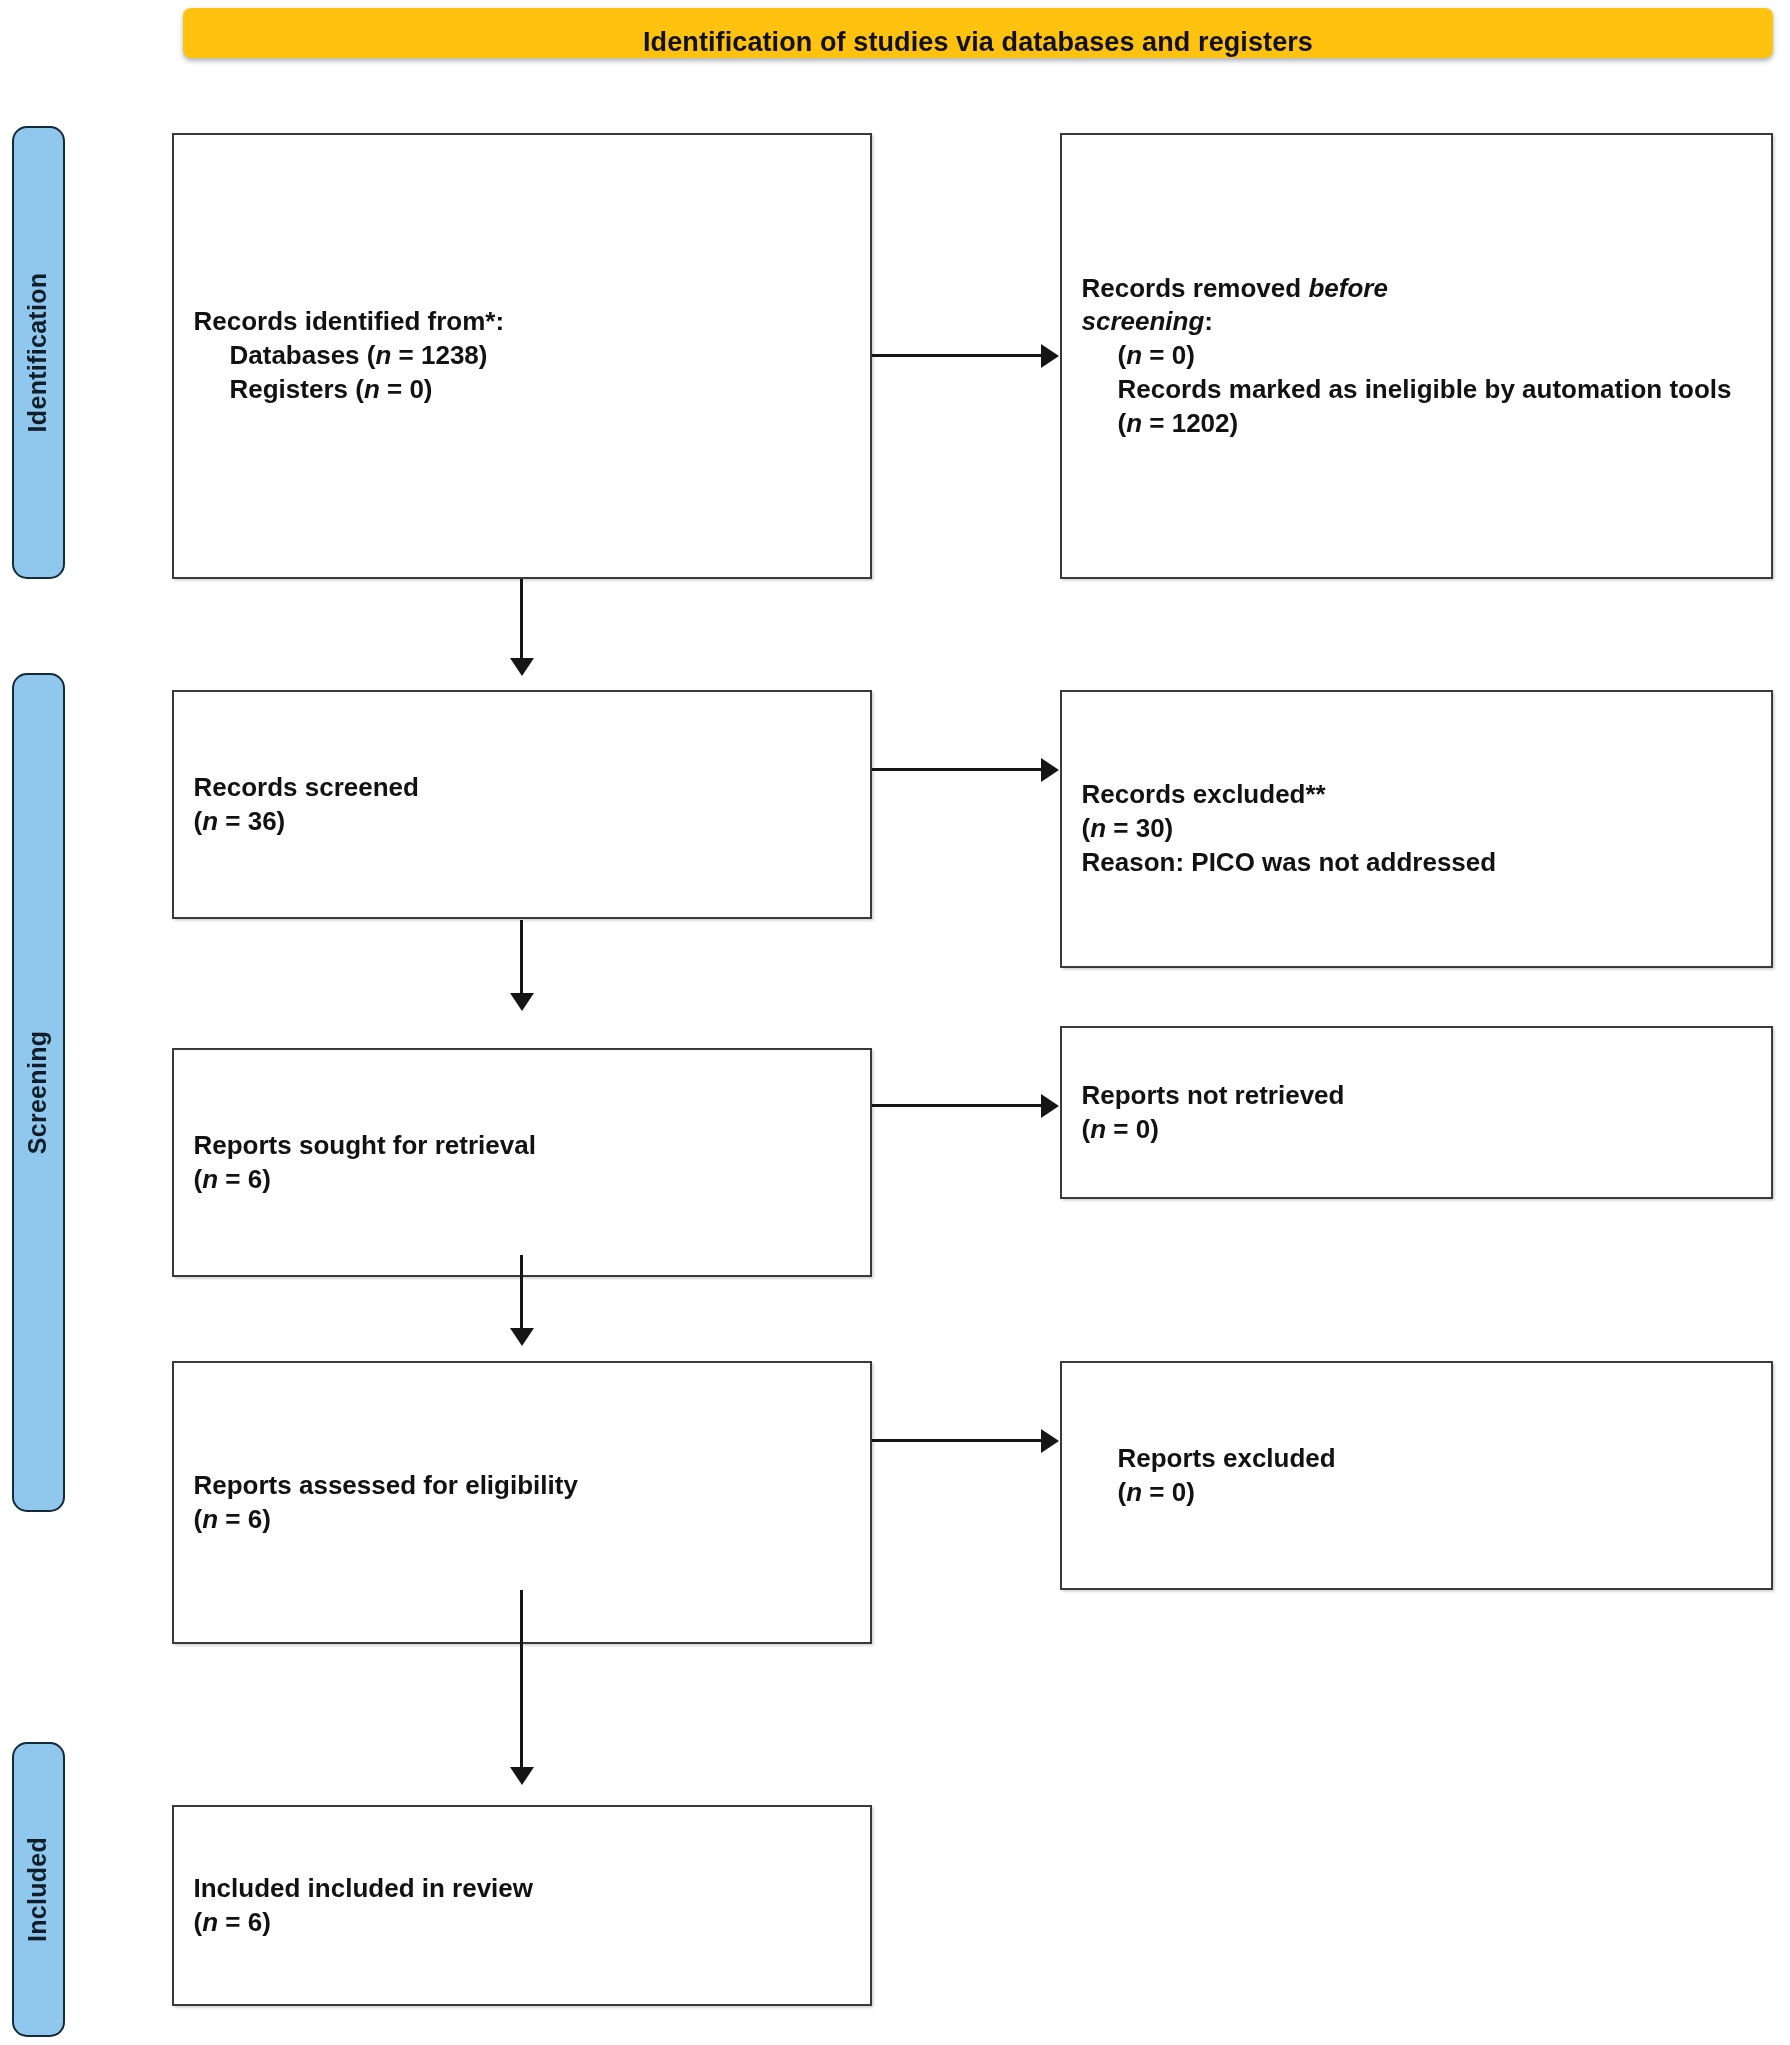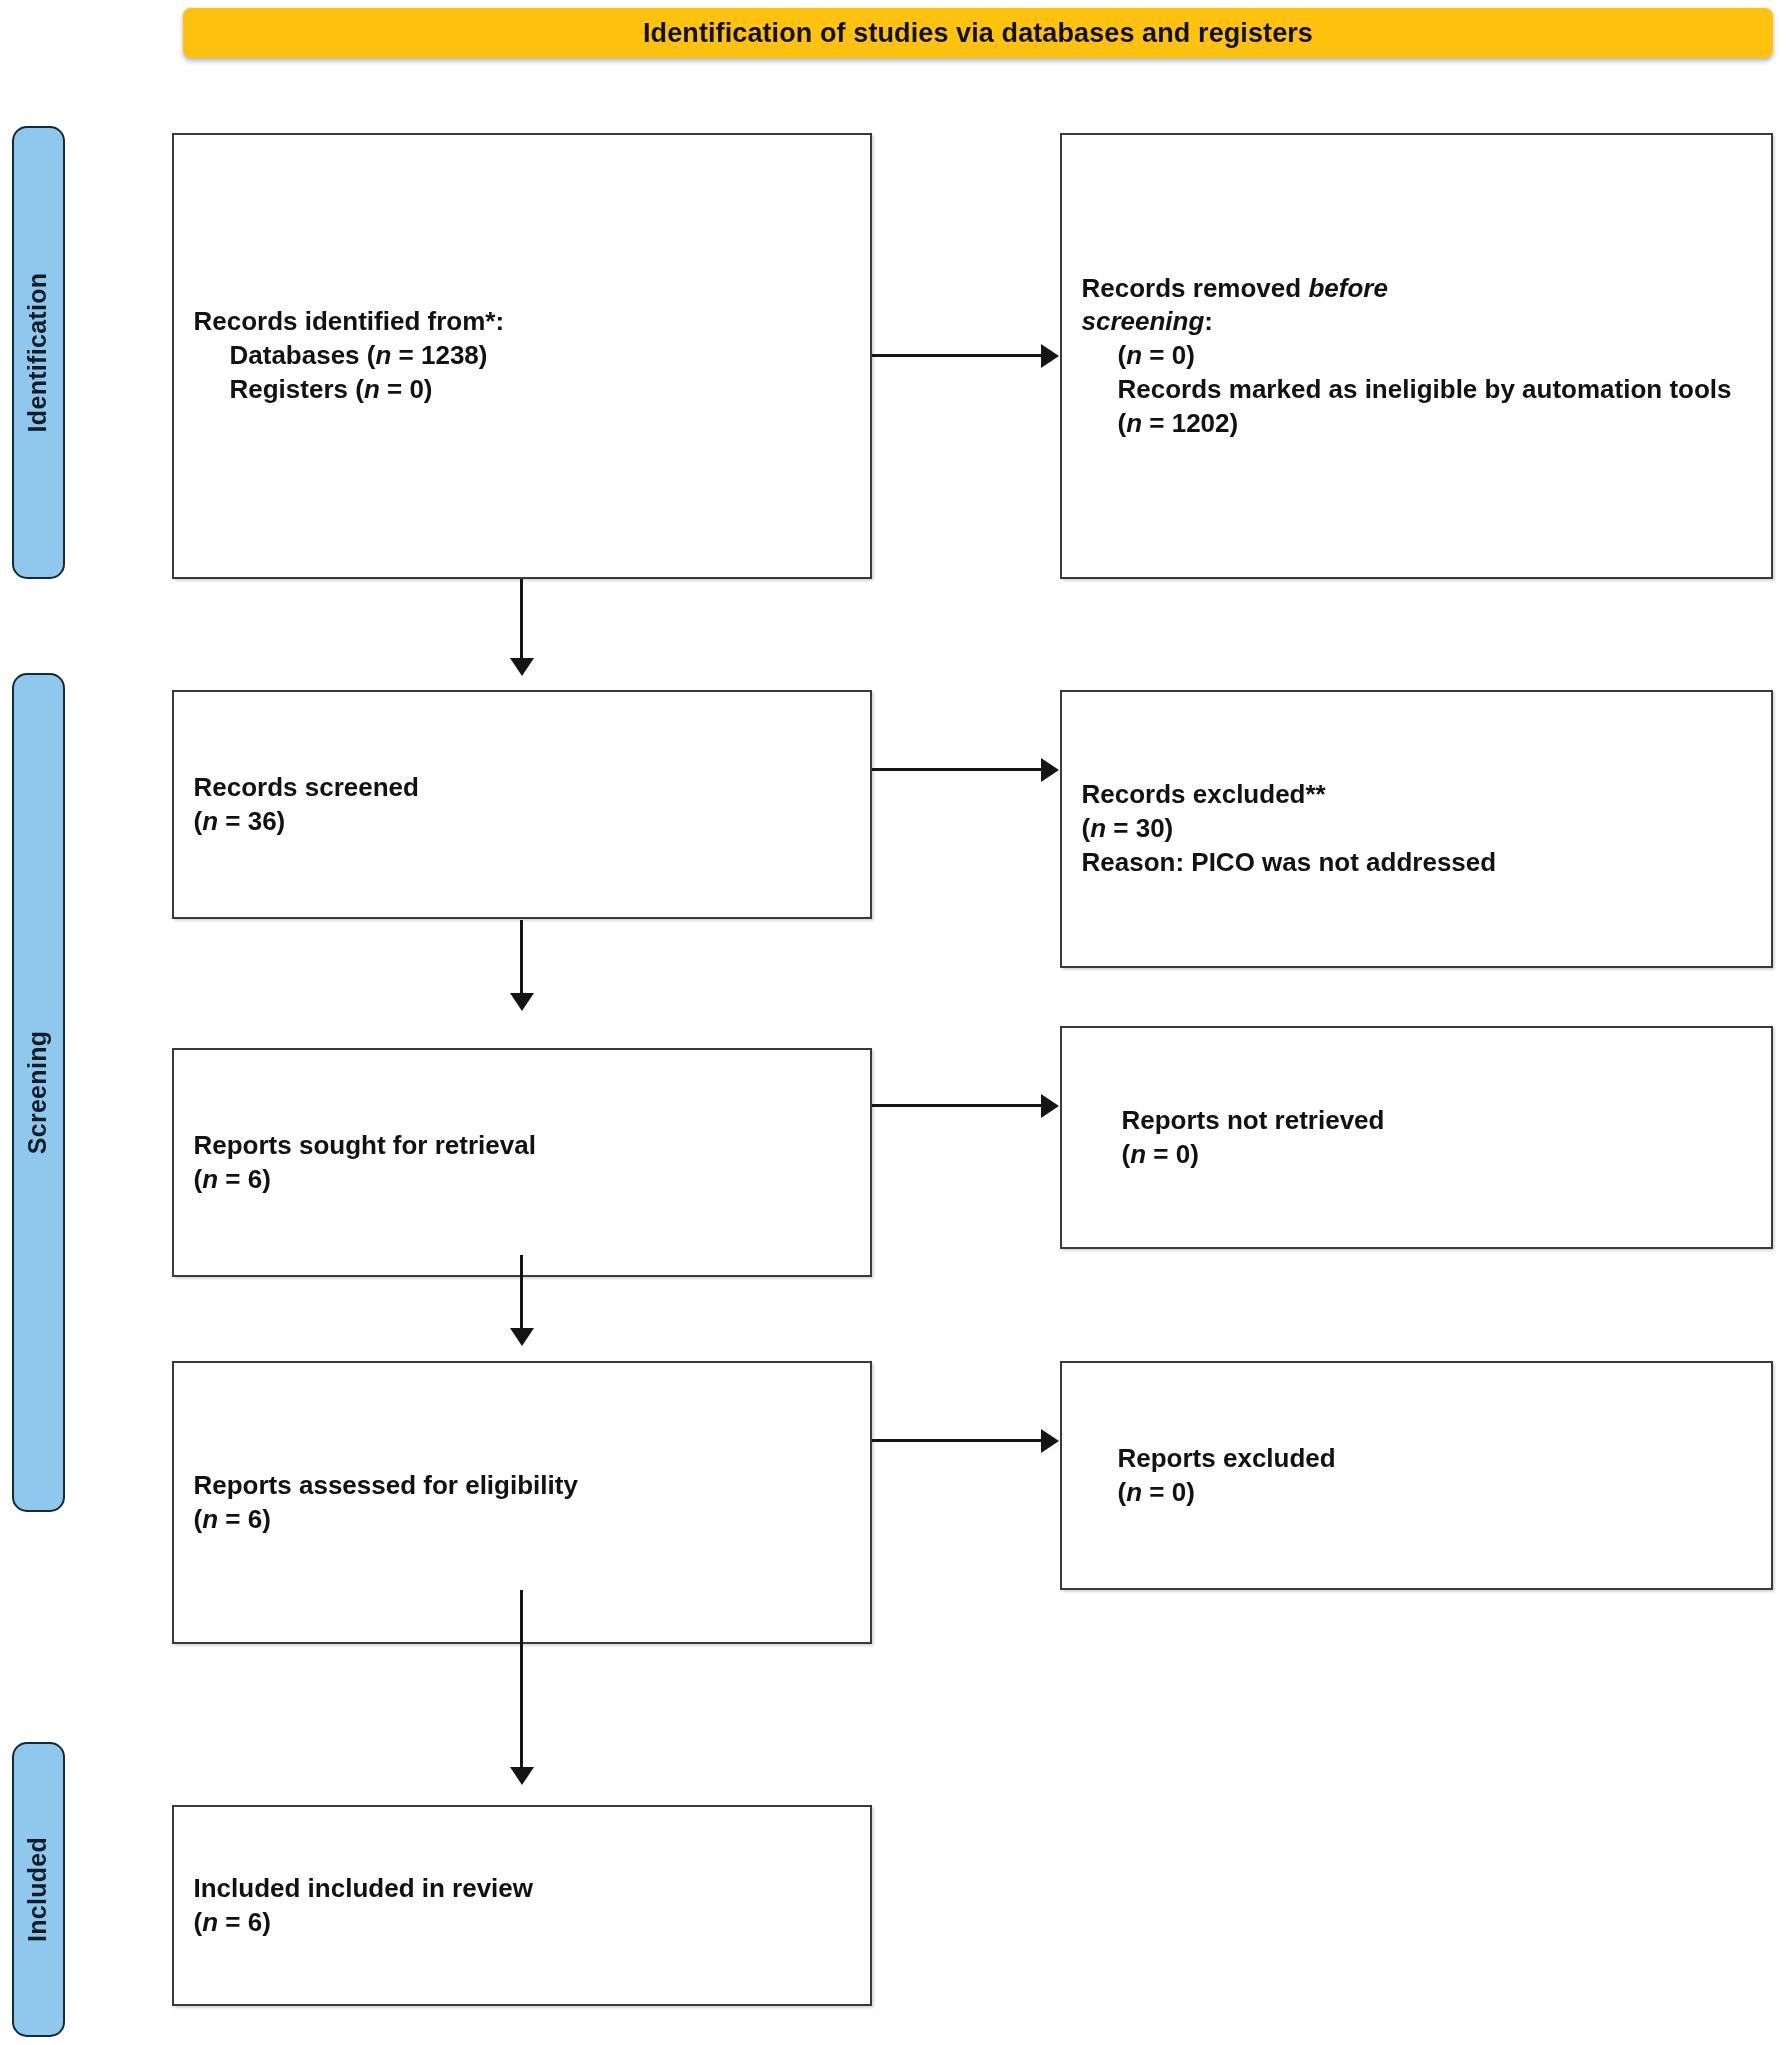--- a/index.html
+++ b/index.html
@@ -16,21 +16,21 @@
   }
 
   
   .header-band{
     position:absolute;
     left:183px; top:8px;
     width:1590px; height:50px;
     background:#FFC20E;
     border-radius:8px;
     box-shadow:0 2.9px 5.2px rgba(0,0,0,0.30);
-    display:flex; align-items:center; justify-content:center;
+    display:flex; align-items:flex-end; justify-content:center;
   }
   .header-band .title{
     font-size:27px;
     font-weight:bold;
     color:#111111;
     letter-spacing:0.1px;
     white-space:nowrap;
   }
 
   
@@ -168,21 +168,21 @@
   <div class="arrow-h" style="left:872px;top:768px;width:170px;"></div>
   <div class="arrow-v" style="left:520px;top:920px;height:74px;"></div>
 
   <div class="fbox" style="left:172px;top:1048px;width:700px;height:229px;">
     <div class="lines">
       <div class="ln">Reports sought for retrieval</div>
       <div class="ln"><span>(</span><span class="it">n</span><span> = 6)</span></div>
     </div>
   </div>
 
-  <div class="fbox" style="left:1060px;top:1026px;width:713px;height:223px;padding-left:40px;">
+  <div class="fbox" style="left:1060px;top:1026px;width:713px;height:173px;">
     <div class="lines">
       <div class="ln">Reports not retrieved</div>
       <div class="ln"><span>(</span><span class="it">n</span><span> = 0)</span></div>
     </div>
   </div>
 
   <div class="arrow-h" style="left:872px;top:1104px;width:170px;"></div>
   <div class="arrow-v" style="left:520px;top:1255px;height:74px;"></div>
 
   <div class="fbox" style="left:172px;top:1361px;width:700px;height:283px;">

